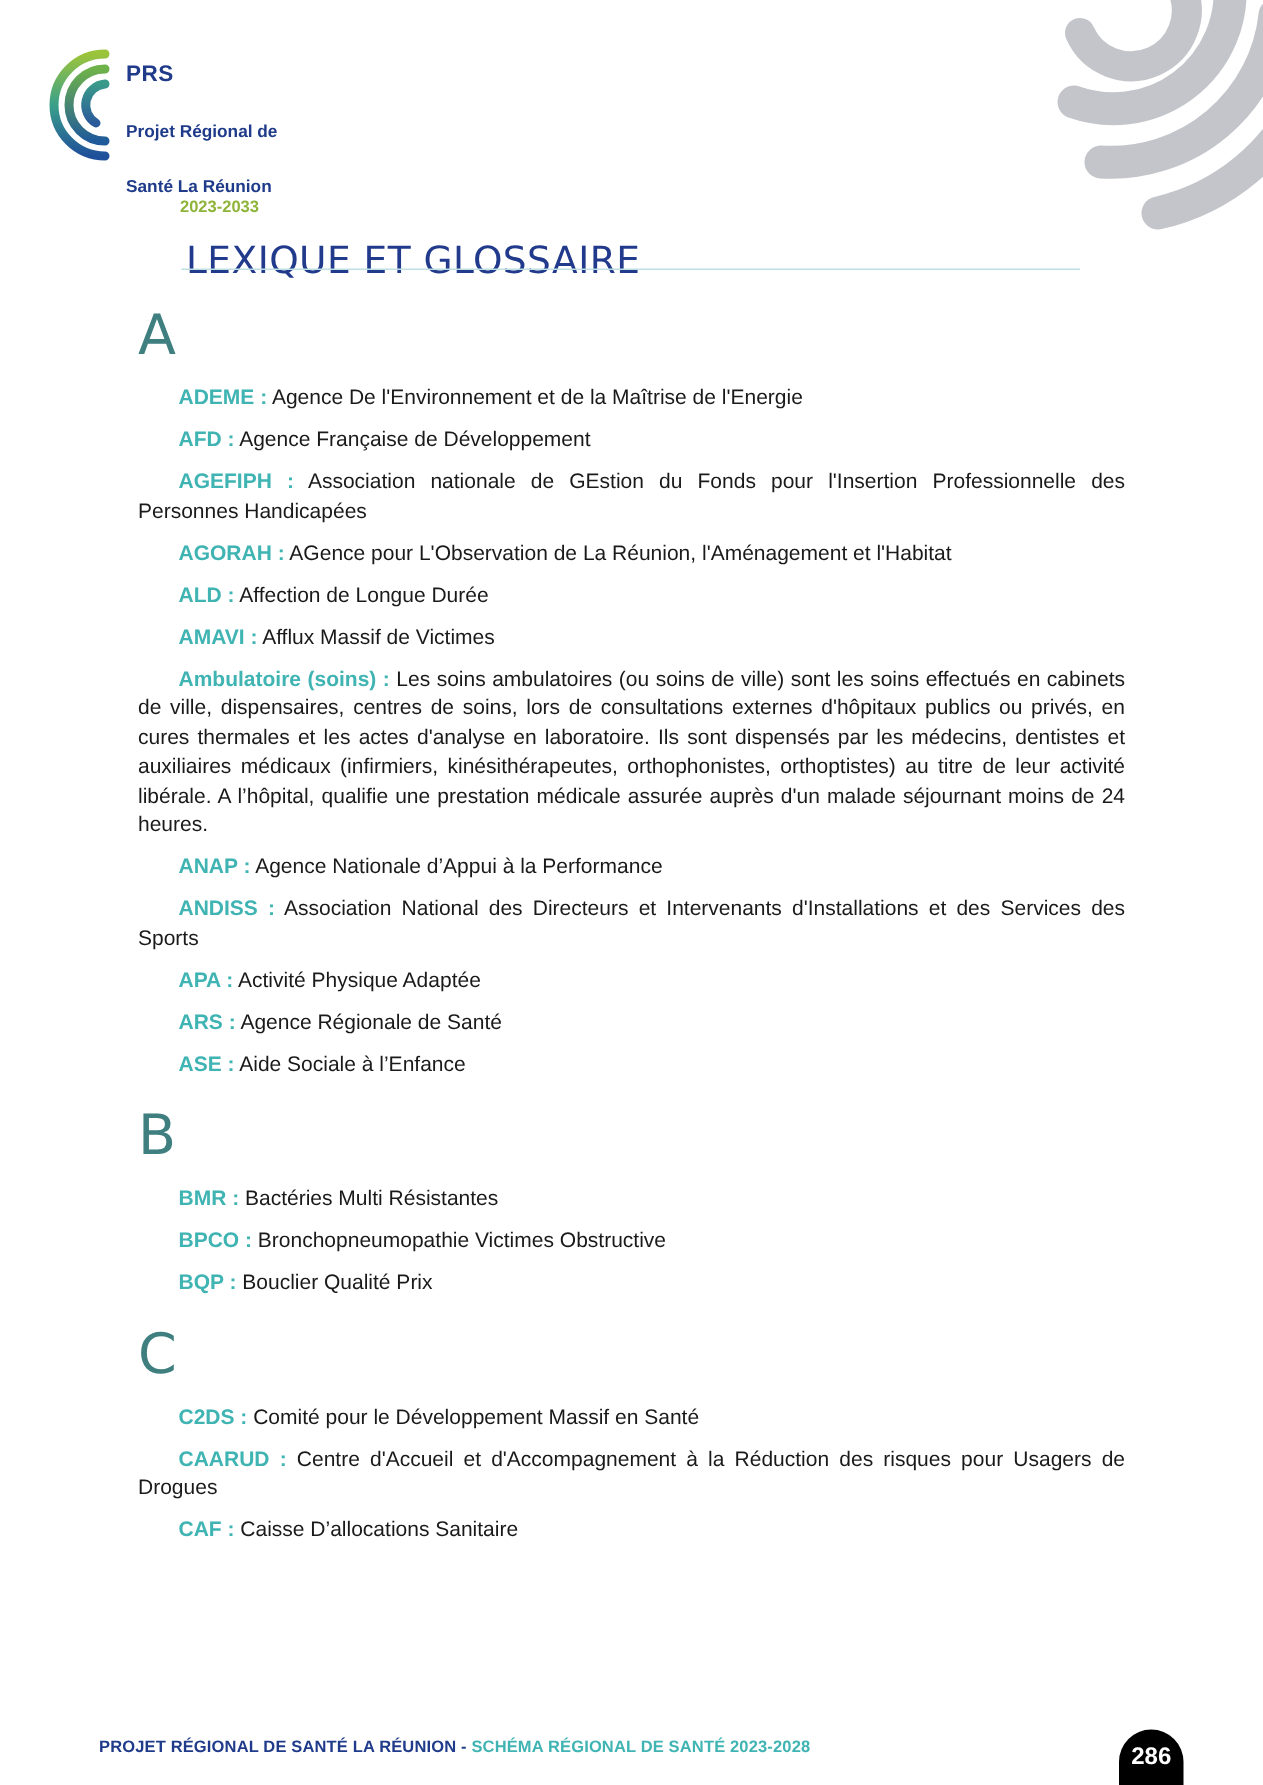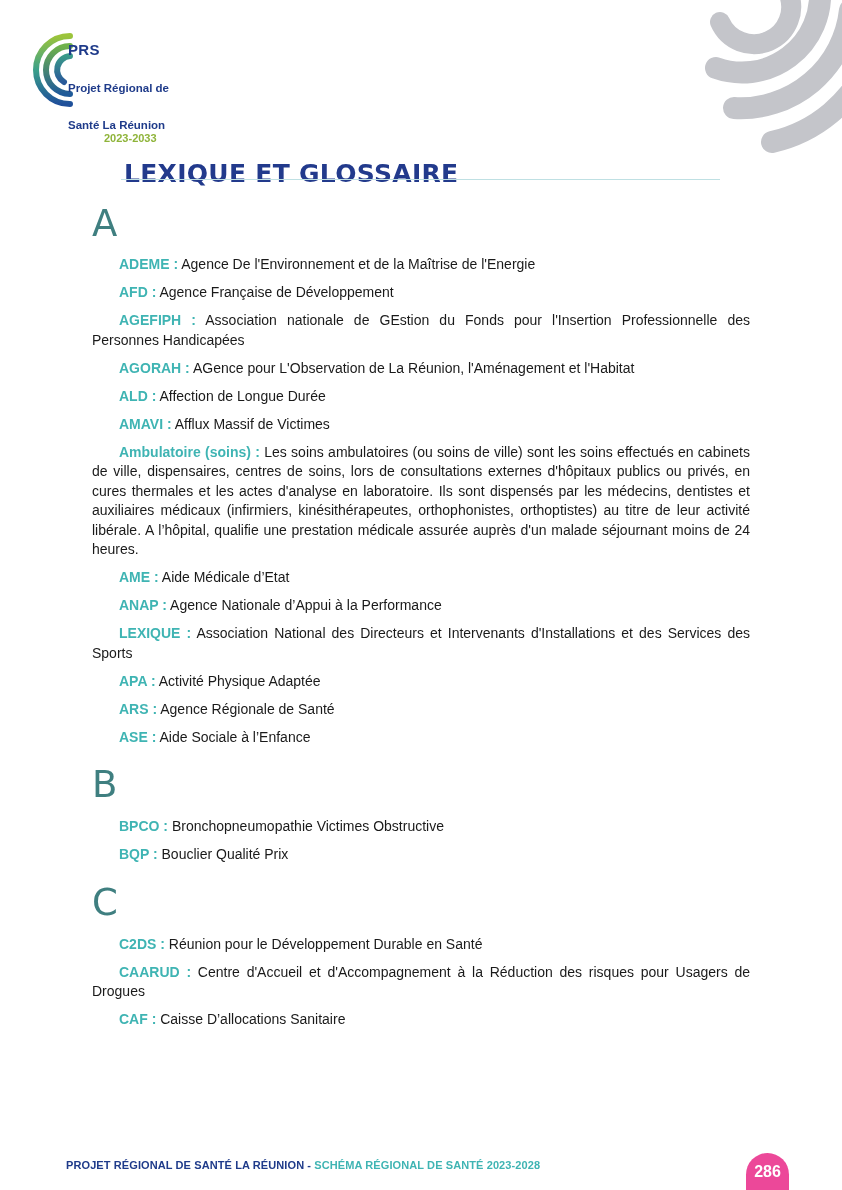--- a/index.html
+++ b/index.html
@@ -2,48 +2,48 @@
 <html><head>
 <meta charset="utf-8">
 <style>
   html, body { margin: 0; padding: 0; background: #ffffff; }
   body { width: 842px; height: 1190px; position: relative; overflow: hidden;
          font-family: "Liberation Sans", sans-serif; color: #1a1a1a; }
 
   
   .logo { position: absolute; left: 24px; top: 30px; width: 200px; height: 80px; }
   .logo svg { position: absolute; left: 0; top: 0; }
-  .logo-text { position: absolute; left: 44px; top: 12px; line-height: 13px; }
+  .logo-text { position: absolute; left: 60px; top: 12px; line-height: 13px; }
   .logo-prs { font-weight: bold; font-size: 15px; color: #1f3b8a; letter-spacing: 0.3px; line-height: 16px; }
   .logo-line { font-weight: bold; font-size: 11.5px; color: #1f3b8a; margin-top: 24px; }
   .logo-years { font-weight: bold; font-size: 11px; color: #8fb43a; margin-left: 36px; }
 
   
   .deco { position: absolute; right: 0; top: 0; width: 162px; height: 165px; }
 
   
   .page-title { position: absolute; left: 124px; top: 142px; font-size: 25px; color: #223a8c;
-                letter-spacing: 0.3px; font-family: "DejaVu Sans", sans-serif; font-weight: bold; }
+                letter-spacing: 0.3px; font-family: "DejaVu Sans", sans-serif; font-weight: normal; }
   .title-rule { position: absolute; left: 121px; top: 179px; width: 599px; height: 1px; background: #bfe0e3; }
 
   
   .content { position: absolute; left: 92px; top: 200px; width: 658px; }
   .letter { font-size: 37px; color: #3f7f80; line-height: 44px; margin: 0; font-weight: normal;
             font-family: "DejaVu Sans", sans-serif; }
   .letter.first { margin-top: 2px; margin-bottom: 9px; }
   .letter.later { margin-top: 16px; margin-bottom: 10px; }
   .entry { font-size: 14px; line-height: 19.5px; margin: 0 0 8.5px 0; text-align: justify; }
   .term { color: #3fb4b3; font-weight: bold; margin-left: 27px; }
 
   
   .footer { position: absolute; left: 66px; top: 1159px; font-size: 11px; font-weight: bold; letter-spacing: 0.1px; }
   .footer .f1 { color: #1f3b8a; }
   .footer .f2 { color: #3fb4b3; }
   .page-badge { position: absolute; left: 746px; top: 1153px; width: 43px; height: 37px;
-                background: #ec4899; border-radius: 22px 22px 0 0; color: #ffffff;
+                background: #000000; border-radius: 22px 22px 0 0; color: #ffffff;
                 font-weight: bold; font-size: 16px; text-align: center; line-height: 38px; }
 </style>
 </head>
 <body>
 
 <div class="logo">
   <svg width="60" height="80" viewBox="0 0 60 80">
     <defs>
       <linearGradient id="g1" x1="0" y1="0" x2="0" y2="1">
         <stop offset="0" stop-color="#9cc43a"></stop>
@@ -85,31 +85,31 @@
 
 <div class="content" id="glossary">
     <h2 class="letter first">A</h2>
     <p class="entry"><span class="term">ADEME :</span> <span class="definition">Agence De l'Environnement et de la Maîtrise de l'Energie</span></p>
     <p class="entry"><span class="term">AFD :</span> <span class="definition">Agence Française de Développement</span></p>
     <p class="entry"><span class="term">AGEFIPH :</span> <span class="definition">Association nationale de GEstion du Fonds pour l'Insertion Professionnelle des Personnes Handicapées</span></p>
     <p class="entry"><span class="term">AGORAH :</span> <span class="definition">AGence pour L'Observation de La Réunion, l'Aménagement et l'Habitat</span></p>
     <p class="entry"><span class="term">ALD :</span> <span class="definition">Affection de Longue Durée</span></p>
     <p class="entry"><span class="term">AMAVI :</span> <span class="definition">Afflux Massif de Victimes</span></p>
     <p class="entry"><span class="term">Ambulatoire (soins) :</span> <span class="definition">Les soins ambulatoires (ou soins de ville) sont les soins effectués en cabinets de ville, dispensaires, centres de soins, lors de consultations externes d'hôpitaux publics ou privés, en cures thermales et les actes d'analyse en laboratoire. Ils sont dispensés par les médecins, dentistes et auxiliaires médicaux (infirmiers, kinésithérapeutes, orthophonistes, orthoptistes) au titre de leur activité libérale. A l’hôpital, qualifie une prestation médicale assurée auprès d'un malade séjournant moins de 24 heures.</span></p>
-    <p class="entry"><span class="term">AME :</span> <span class="definition">Aide Médicale d’Etat</span></p>
     <p class="entry"><span class="term">ANAP :</span> <span class="definition">Agence Nationale d’Appui à la Performance</span></p>
-    <p class="entry"><span class="term">LEXIQUE :</span> <span class="definition">Association National des Directeurs et Intervenants d'Installations et des Services des Sports</span></p>
+    <p class="entry"><span class="term">ANDISS :</span> <span class="definition">Association National des Directeurs et Intervenants d'Installations et des Services des Sports</span></p>
     <p class="entry"><span class="term">APA :</span> <span class="definition">Activité Physique Adaptée</span></p>
     <p class="entry"><span class="term">ARS :</span> <span class="definition">Agence Régionale de Santé</span></p>
     <p class="entry"><span class="term">ASE :</span> <span class="definition">Aide Sociale à l’Enfance</span></p>
     <h2 class="letter later">B</h2>
+    <p class="entry"><span class="term">BMR :</span> <span class="definition">Bactéries Multi Résistantes</span></p>
     <p class="entry"><span class="term">BPCO :</span> <span class="definition">Bronchopneumopathie Victimes Obstructive</span></p>
     <p class="entry"><span class="term">BQP :</span> <span class="definition">Bouclier Qualité Prix</span></p>
     <h2 class="letter later">C</h2>
-    <p class="entry"><span class="term">C2DS :</span> <span class="definition">Réunion pour le Développement Durable en Santé</span></p>
+    <p class="entry"><span class="term">C2DS :</span> <span class="definition">Comité pour le Développement Massif en Santé</span></p>
     <p class="entry"><span class="term">CAARUD :</span> <span class="definition">Centre d'Accueil et d'Accompagnement à la Réduction des risques pour Usagers de Drogues</span></p>
     <p class="entry"><span class="term">CAF :</span> <span class="definition">Caisse D’allocations Sanitaire</span></p>
   </div>
 
 <div class="footer">
   <span class="f1">PROJET RÉGIONAL DE SANTÉ LA RÉUNION</span><span class="f1"> - </span><span class="f2">SCHÉMA RÉGIONAL DE SANTÉ 2023-2028</span>
 </div>
 <div class="page-badge">286</div>
 
 </body></html>

